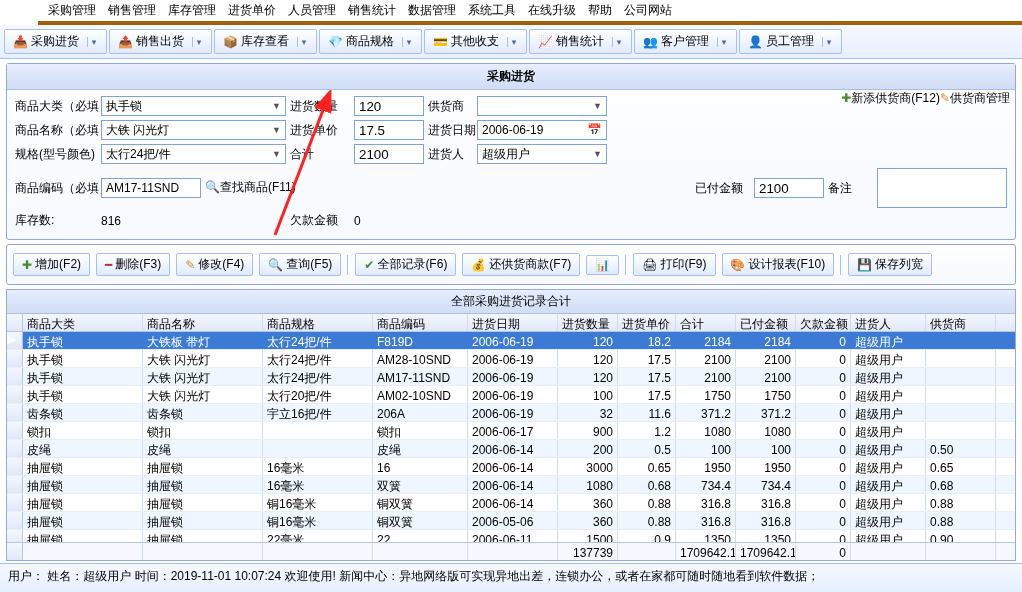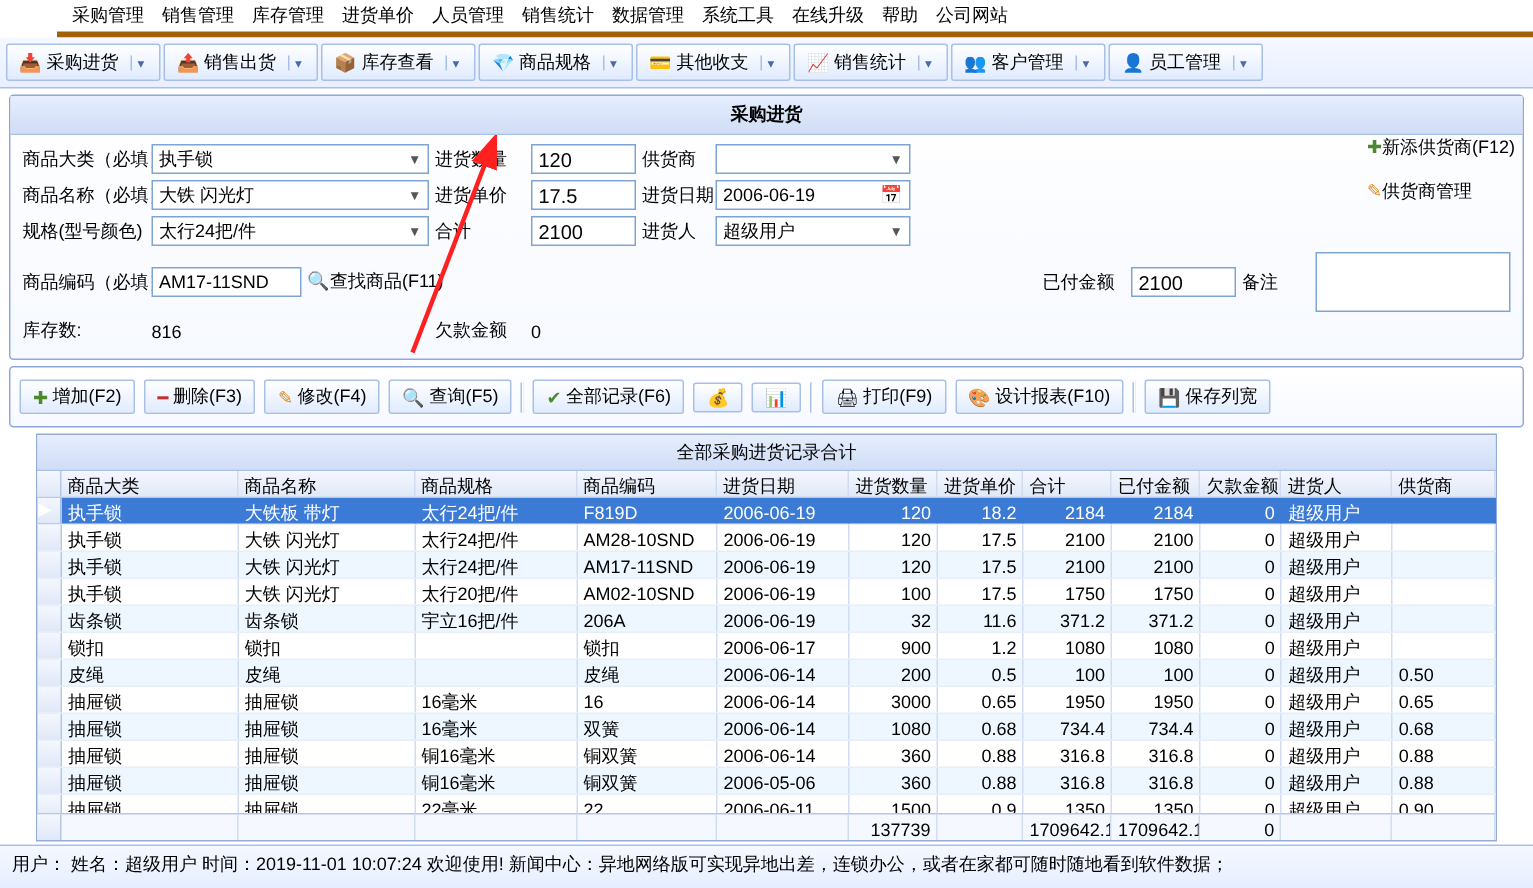--- a/index.html
+++ b/index.html
@@ -16,37 +16,37 @@
 .form-row{display:flex;align-items:center;margin-bottom:4px;gap:4px;}
 .form-lbl{width:82px;white-space:nowrap;}
 .tinput{border:1px solid #7ea4d4;height:20px;padding:0 4px;box-sizing:border-box;background:#fff;}
 .tinput.combo{width:185px;display:flex;align-items:center;justify-content:space-between;}
 .tinput.combo .cd{font-size:9px;color:#555;}
 .tinput.text{width:160px;display:flex;align-items:center;justify-content:space-between}
 .arrow{position:absolute;pointer-events:none;top:90px;left:200px;}
 .actionbar{display:flex;gap:6px;padding:6px 4px;align-items:center;}
 .actionbar .ab{display:flex;align-items:center;gap:3px;padding:2px 8px;border:1px solid #a8c0e8;background:linear-gradient(#fff,#e0ebff);border-radius:2px;cursor:pointer;}
 .sep{width:1px;height:20px;background:#a8c0e8;border-right:1px solid #fff;}
-.table-wrap{margin:4px 24px;border:1px solid #95acd6;height:270px;display:flex;flex-direction:column;}
+.table-wrap{margin:4px 6px;border:1px solid #95acd6;height:270px;display:flex;flex-direction:column;}
 .tbl-title{text-align:center;padding:3px;background:linear-gradient(#e6eeff,#d0ddf5);border-bottom:1px solid #a8c0e8;}
 .tbl-head{display:flex;background:linear-gradient(#f4f7ff,#e0e8f7);border-bottom:1px solid #b5c7e5;}
 .th,.td{border-right:1px solid #d0ddf0;padding:2px 4px;height:17px;line-height:17px;overflow:hidden;white-space:nowrap;box-sizing:border-box;}
 .td.num{text-align:right;}
 .tbl-body{overflow-y:auto;flex:1;}
 .tr{display:flex;border-bottom:1px solid #e8eef7;}
 .tr.sel{background:#3b7bd6;color:#fff;}
 .tr.sel .td{border-right-color:#3b7bd6;}
 .tr.alt{background:#eef6ff;}
 .rowmark{width:15px;background:linear-gradient(#f4f7ff,#e0e8f7);border-right:1px solid #b5c7e5;flex:0 0 15px;}
 .tbl-foot{display:flex;border-top:1px solid #b5c7e5;background:#f5f8ff;}
 .col-cat{width:120px}.col-name{width:120px}.col-spec{width:110px}.col-code{width:95px}.col-date{width:90px}.col-qty{width:60px}.col-price{width:58px}.col-total{width:60px}.col-paid{width:60px}.col-owe{width:55px}.col-person{width:75px}.col-supplier{width:70px}
 .scroll-h{height:16px;background:#e8e8e8;border-top:1px solid #ccc;margin:0 6px;position:relative;}
 .scroll-h::after{content:"";position:absolute;left:40%;width:90px;height:12px;background:#cfcfcf;top:2px;border:1px solid #9c9c9c;border-radius:2px;}
 .status{position:absolute;bottom:0;left:0;right:0;height:20px;padding:4px 8px;background:linear-gradient(#f5f8ff,#e6eeff);border-top:1px solid #a8c0e8;font-size:12px;white-space:nowrap;}
-.side-btns{position:absolute;right:12px;top:90px;display:flex;flex-direction:column;gap:12px;}
+.side-btns{position:absolute;right:12px;top:90px;display:flex;flex-direction:row;gap:0;}
 </style>
 </head>
 <body>
 
 <div class="menubar">
     <span class="mi">采购管理</span>
     <span class="mi">销售管理</span>
     <span class="mi">库存管理</span>
     <span class="mi">进货单价</span>
     <span class="mi">人员管理</span>
@@ -189,20 +189,21 @@
         <span>🔍</span>
         <span>查询(F5)</span>
       </div>
   <div class="sep"></div>
   <div class="ab">
         <span style="color:#4a8a2a">✔</span>
         <span>全部记录(F6)</span>
       </div>
   <div class="ab">
         <span style="color:#d88a20">💰</span>
+        <span>还供货商款(F7)</span>
       </div>
   <div class="ab">
         <span>📊</span>
       </div>
   <div class="sep"></div>
   <div class="ab">
         <span>🖨</span>
         <span>打印(F9)</span>
       </div>
   <div class="ab">

